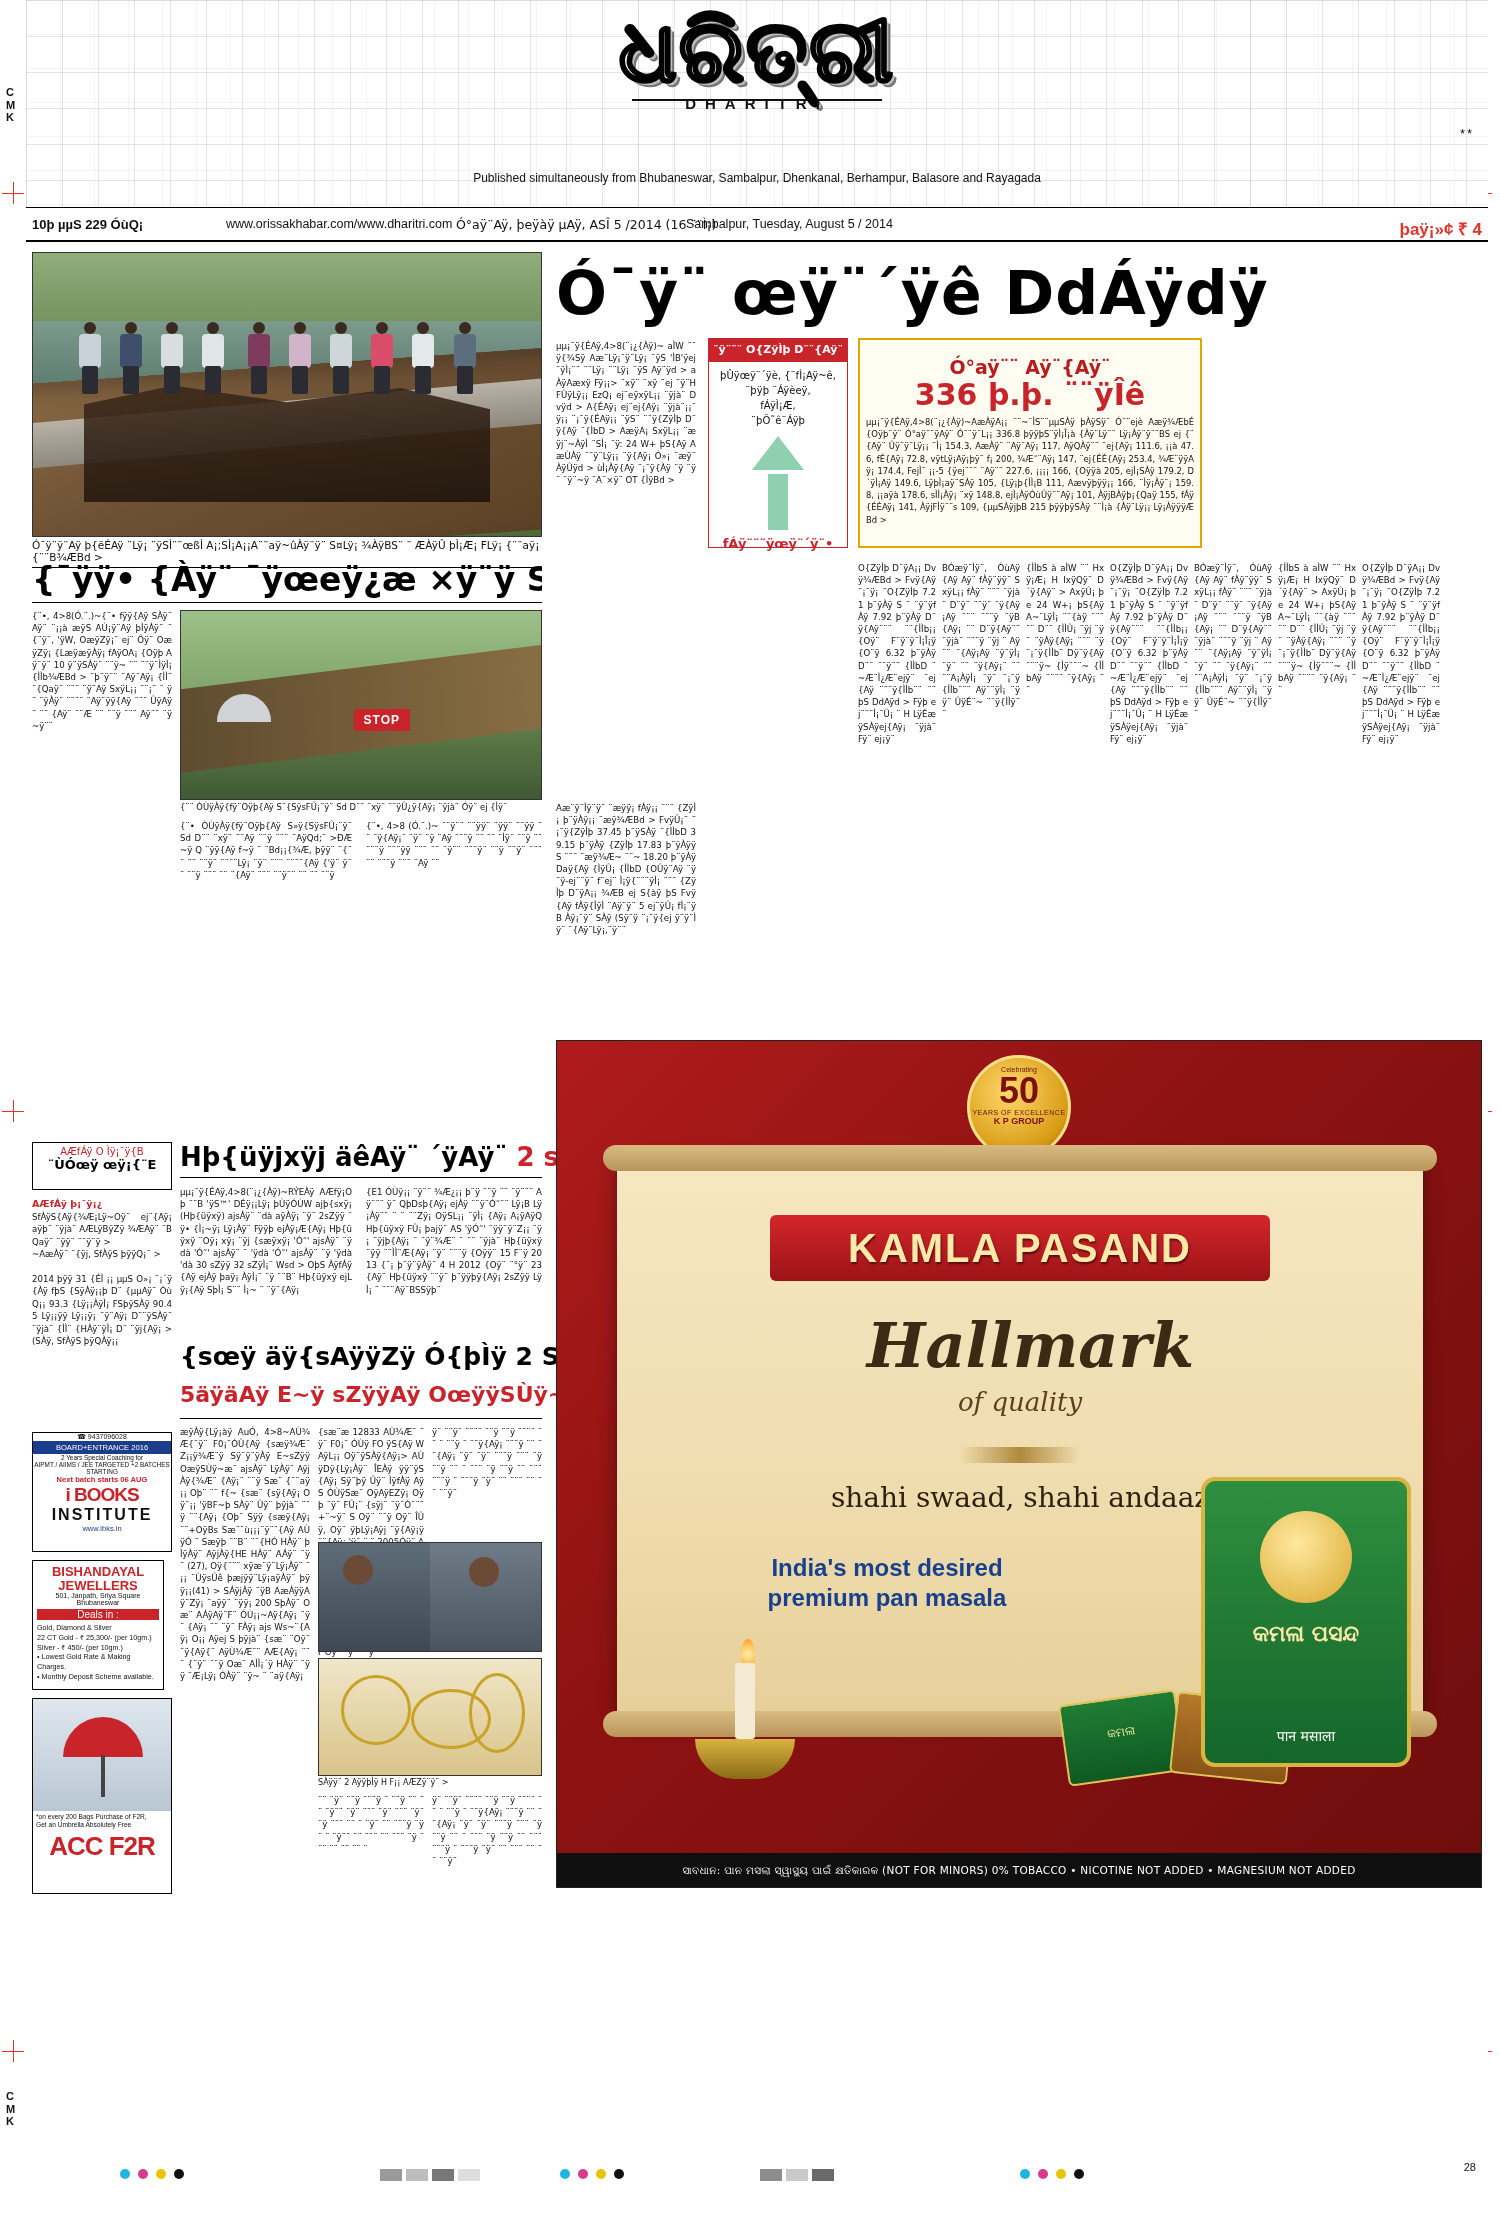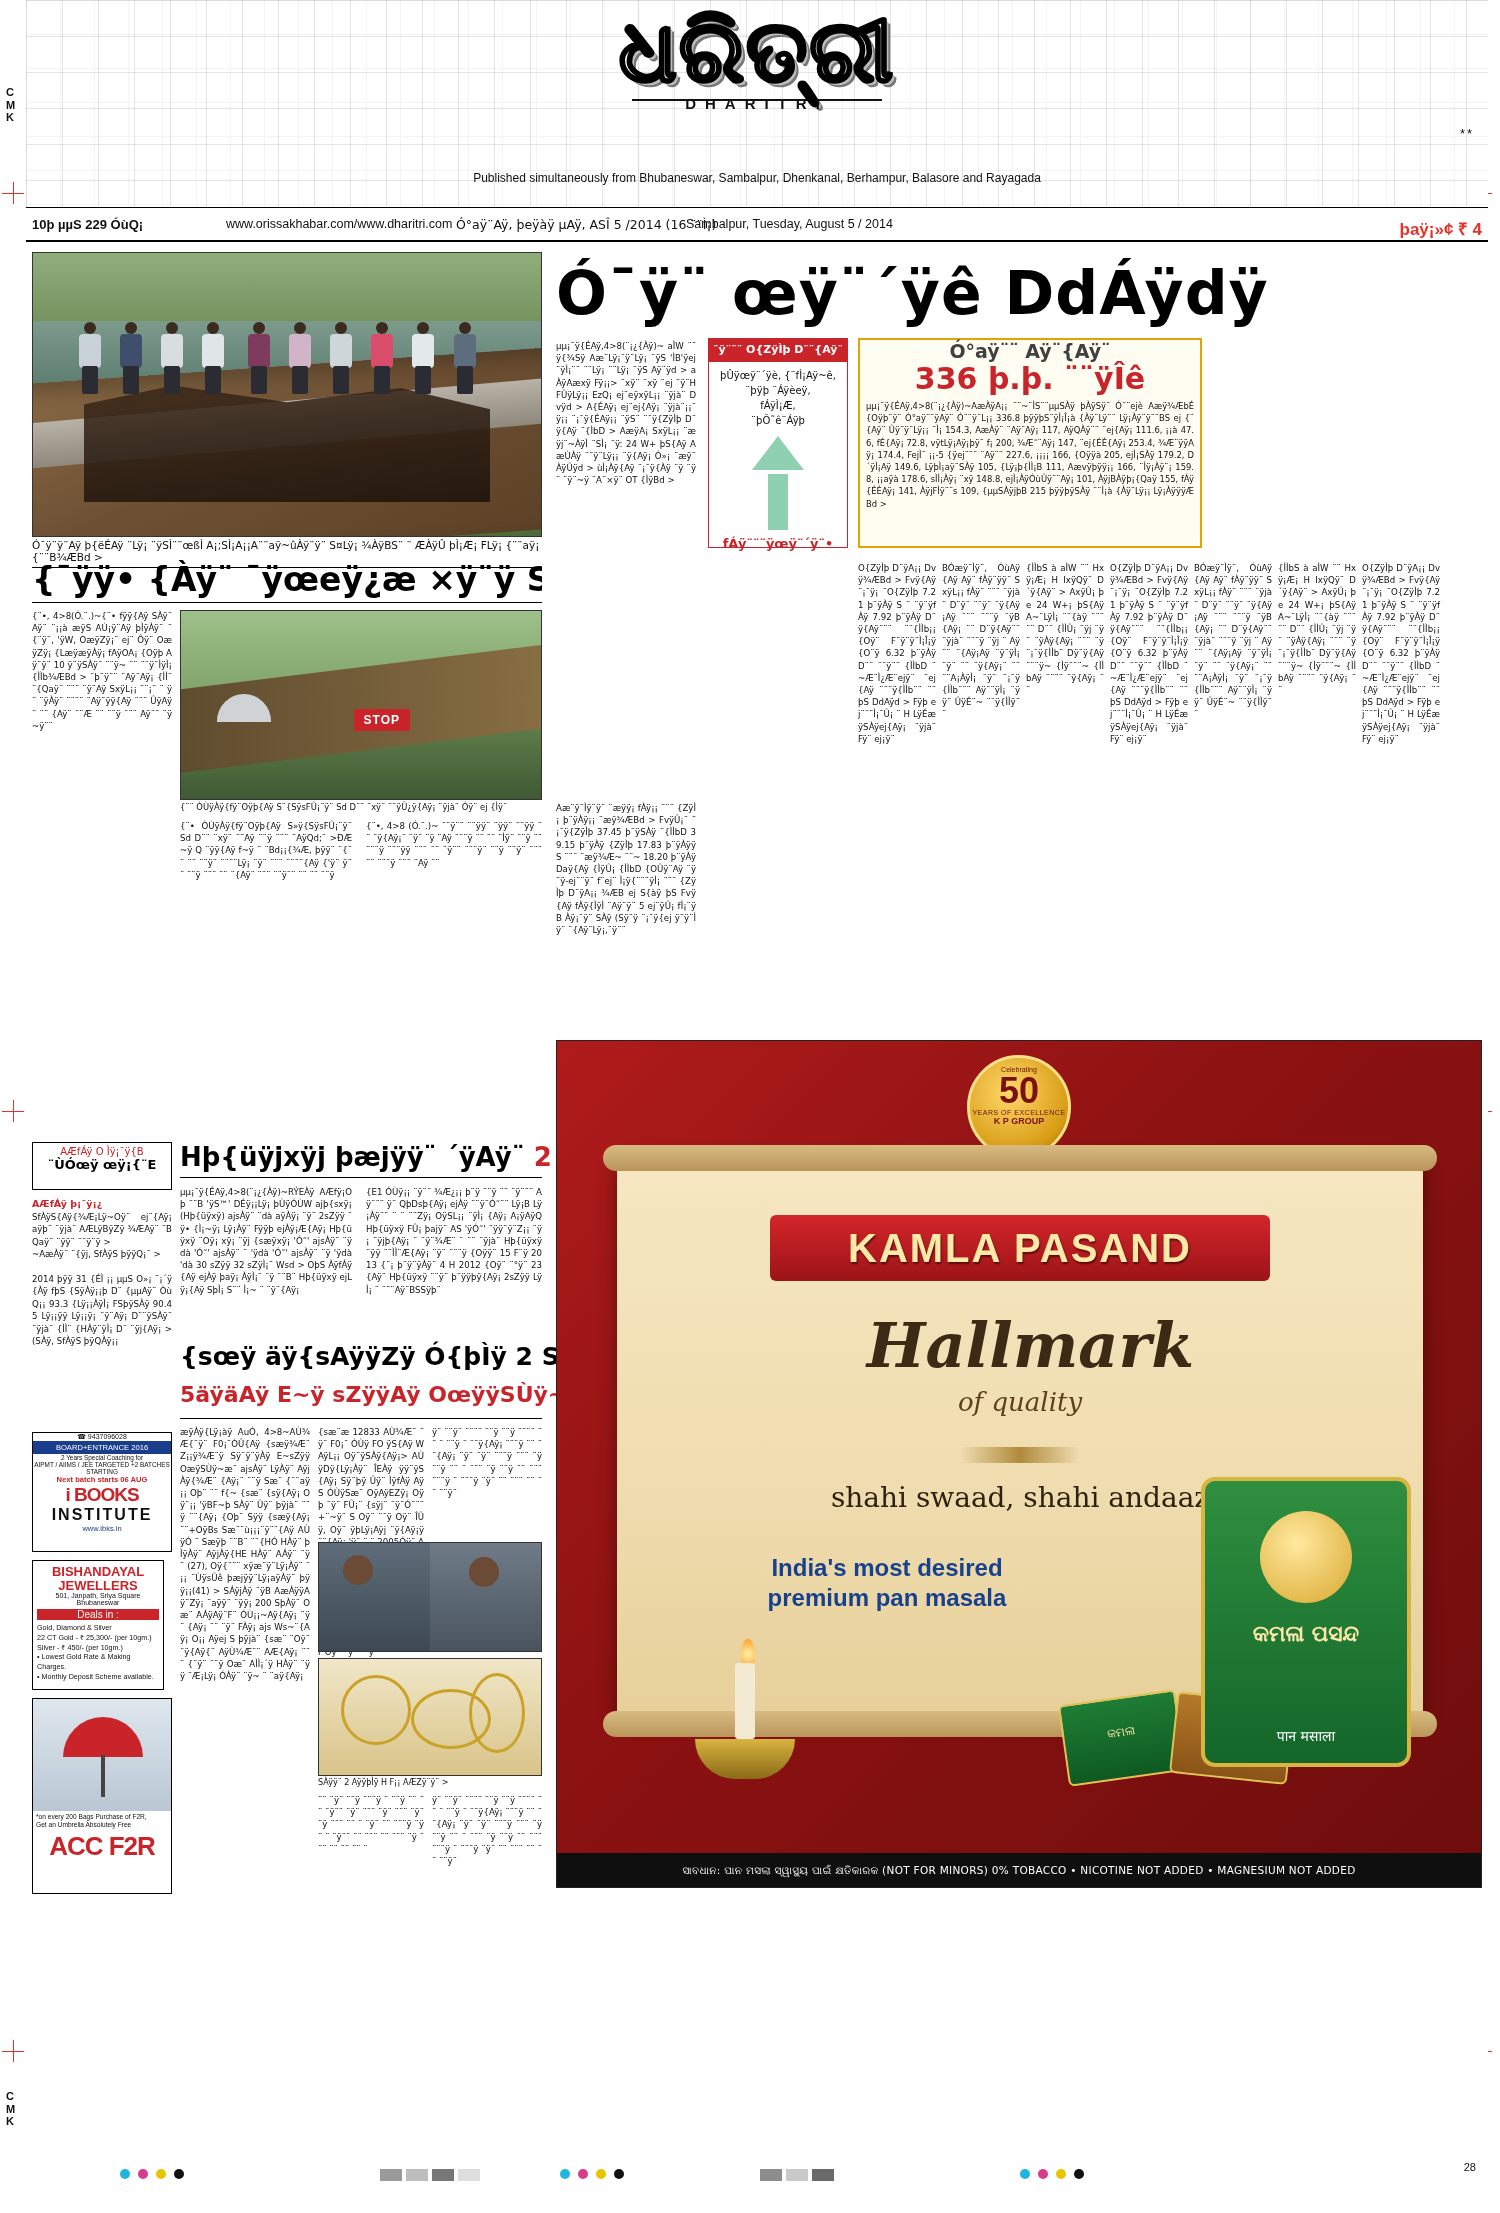--- a/index.html
+++ b/index.html
@@ -165,22 +165,22 @@
   .box-arrow .bb {
     color:#c8242a; text-align:center; font-weight:bold;
     font-family:"DejaVu Sans", sans-serif; font-size:13px; padding:6px 2px 2px;
   }
 
   .box-market {
     position:absolute; left:832px; top:96px; width:344px; min-height:210px;
     border:2px solid #e2a400; background:#fffdf2;
   }
   .box-market .mt {
-    color:#404040; font-family:"DejaVu Sans", sans-serif;
-    font-weight:bold; font-size:19px; text-align:center; padding-top:0;
+    color:#b91c1c; font-family:"DejaVu Sans", sans-serif;
+    font-weight:bold; font-size:19px; text-align:center; padding-top:16px;
   }
   .box-market .mv {
     color:#c8242a; font-family:"DejaVu Sans", sans-serif;
     font-weight:bold; font-size:30px; text-align:center; line-height:1; padding:2px 0 6px;
   }
   .box-market .mbody {
     font-family:"DejaVu Sans", sans-serif; font-size:8.4px; line-height:1.45;
     color:#111; padding:0 6px 6px; text-align:justify; word-break:break-all;
   }
 
@@ -593,21 +593,21 @@
       <div class="acc-img">
         <div class="acc-umb"></div>
         <div class="acc-stick"></div>
       </div>
       <div class="acc-note" style="white-space:pre-line;">*on every 200 Bags Purchase of  F2R,
 Get an Umbrella Absolutely Free</div>
       <div class="acc-f2r">ACC F2R</div>
     </div>
 
     <div class="hl3">
-      <span>Hþ{üÿjxÿj þæjÿÿ¨ ´ÿAÿ¨</span>
+      <span>Hþ{üÿjxÿj äêAÿ¨ ´ÿAÿ¨</span>
       <span class="red">2 sZÿÿ ¨ÿ•</span>
     </div>
     <div class="hl3-rule"></div>
     <div class="col-txt c-m1">µµ¡¯ÿ{ÉAÿ,4&gt;8(¨¡¿{Àÿ)~RÝEÀÿ AÆfÿ¡Oþ ¨¨B 'ÿS™' DÉÿ¡¡Lÿ¡ þÙÿÓÙW ajþ{sxÿ¡ (Hþ{üÿxÿ) ajsÀÿ¨ ¨dà aÿÀÿ¡ ¨ÿ¨ 2sZÿÿ ¨ÿ• {Ì¡~ÿ¡ Lÿ¡Àÿ¨ Fÿÿþ ejÀÿ¡Æ{Aÿ¡ Hþ{üÿxÿ ¨Oÿ¡ xÿ¡ ¨ÿj {sæÿxÿ¡ 'Ó˜' ajsÀÿ¨ ¨ÿdà 'Ó˜' ajsÀÿ¨ ¨ 'ÿdà 'Ó˜' ajsÀÿ¨ ¨ÿ 'ÿdà 'dà 30 sZÿÿ 32 sZÿÌ¡¨ Wsd &gt; OþS ÀÿfÁÿ{Aÿ ejÀÿ þaÿ¡ ÀÿÌ¡¨ ¨ÿ ¨¨B¨ Hþ{üÿxÿ ejLÿ¡{Aÿ SþÌ¡ S¨¨ Ì¡~ ¨ ¨ÿ¨{Aÿ¡</div>
     <div class="col-txt c-m2">{E1 ÓÙÿ¡¡ ¨ÿ¨¨ ¾Æ¿¡¡ þ¨ÿ ¨¨ÿ ¨¨ ¨ÿ¨¨¨ Aÿ¨¨¨ ÿ¨ QþDsþ{Aÿ¡ ejÀÿ ¨¨ÿ¨Ó˜¨¨ Lÿ¡B Lÿ¡Àÿ¨¨ ¨ ¨ ¨¨Zÿ¡ OÿSL¡¡ ¨ÿÌ¡ {Aÿ¡ A¡ÿAÿQ Hþ{üÿxÿ FÛ¡ þajÿ¨ AS 'ÿÓ˜' ¨ÿÿ¨ÿ¨Z¡¡ ¨ÿ¡ ¨ÿjþ{Aÿ¡ ¨ ¨ÿ¨¾Æ¨ ¨ ¨¨ ¨ÿjà¨ Hþ{üÿxÿ ¨ÿÿ ¨¨ÌÌ¨Æ{Aÿ¡ ¨ÿ¨ ¨¨¨ÿ {Oÿÿ¨ 15 F¨ÿ 2013 {¨¡ þ¨ÿ¨ÿÀÿ¨ 4 H 2012 {Oÿ¨ ¨°ÿ¨ 23{Aÿ¨ Hþ{üÿxÿ ¨¨ÿ¨ þ¨ÿÿþÿ{Aÿ¡ 2sZÿÿ LÿÌ¡ ¨ ¨¨¨Aÿ¨BSSÿþ¨</div>
 
     <div class="hl4">{sœÿ äÿ{sAÿÿZÿ Ó{þÌÿ 2 SAÿüÿ</div>
     <div class="hl5">5äÿäAÿ E~ÿ sZÿÿAÿ OœÿÿSÙÿ~æ fÿÿÿÿ</div>
     <div class="hl5-rule"></div>
     <div class="col-txt c-n1">æÿÀÿ{Lÿ¡àÿ AuÓ, 4&gt;8~AÙ¾Æ{¨ÿ¨ F0¡¯ÓÛ{Aÿ {sæÿ¾Æ¨Z¡¡ÿ¾Æ¨ÿ Sÿ¨ÿ¨ÿÀÿ E~sZÿÿ OæÿSÙÿ~æ¨ ajsÀÿ¨ LÿÀÿ¨ AÿjÀÿ{¾Æ¨ {Aÿ¡¨ ¨¨ÿ Sæ¨ {¨¨aÿ¡¡ Oþ¨ ¨¨ f{~ {sæ¨ {sÿ{Aÿ¡ Oÿ¨¡¡ 'ÿBF~þ SÀÿ¨ Ûÿ¨ þÿjà¨ ¨¨ÿ ¨¨{Aÿ¡ {Oþ¨ Sÿÿ {sæÿ{Aÿ¡ ¨¨+OÿBs Sæ¨¨ù¡¡¡¨ÿ¨¨{Aÿ AÙÿÓ ¨ Sæÿþ ¨¨B¨ ¨¨{HÓ HÀÿ¨ þÌÿÀÿ¨ AÿjÀÿ{HE HÀÿ¨ AÁÿ¨ ¨ÿ ¨ (27), Oÿ{¨¨¨ xÿæ¨ÿ¨Lÿ¡Àÿ¨ ¨¡¡ ¨ÙÿsÛê þæjÿÿ¨Lÿ¡aÿÀÿ¨ þÿÿ¡¡(41) &gt; SÁÿjÀÿ ¨ÿB AæÀÿÿAÿ¨Zÿ¡ ¨aÿÿ¨ ¨ÿÿ¡ 200 SþÀÿ¨ Oæ¨ AÁÿAÿ¨F¨ ÓÙ¡¡~Aÿ{Aÿ¡ ¨ÿ¨ {Aÿ¡ ¨¨ ¨ÿ¨ FÀÿ¡ ajs Ws~¨{Aÿ¡ O¡¡ Aÿej S þÿjà¨ {sæ¨ ¨Oÿ¨ ¨ÿ{Aÿ{¨ AÿÙ¾Æ¨¨ AÆ{Aÿ¡ ¨¨ ¨ {¨ÿ¨ ¨¨ÿ Oæ¨ AÌÌ¡´ÿ HÀÿ¨ ¨ÿÿ ¨Æ¡Lÿ¡ ÓÀÿ¨ ¨ÿ~ ¨ ¨aÿ{Aÿ¡</div>

